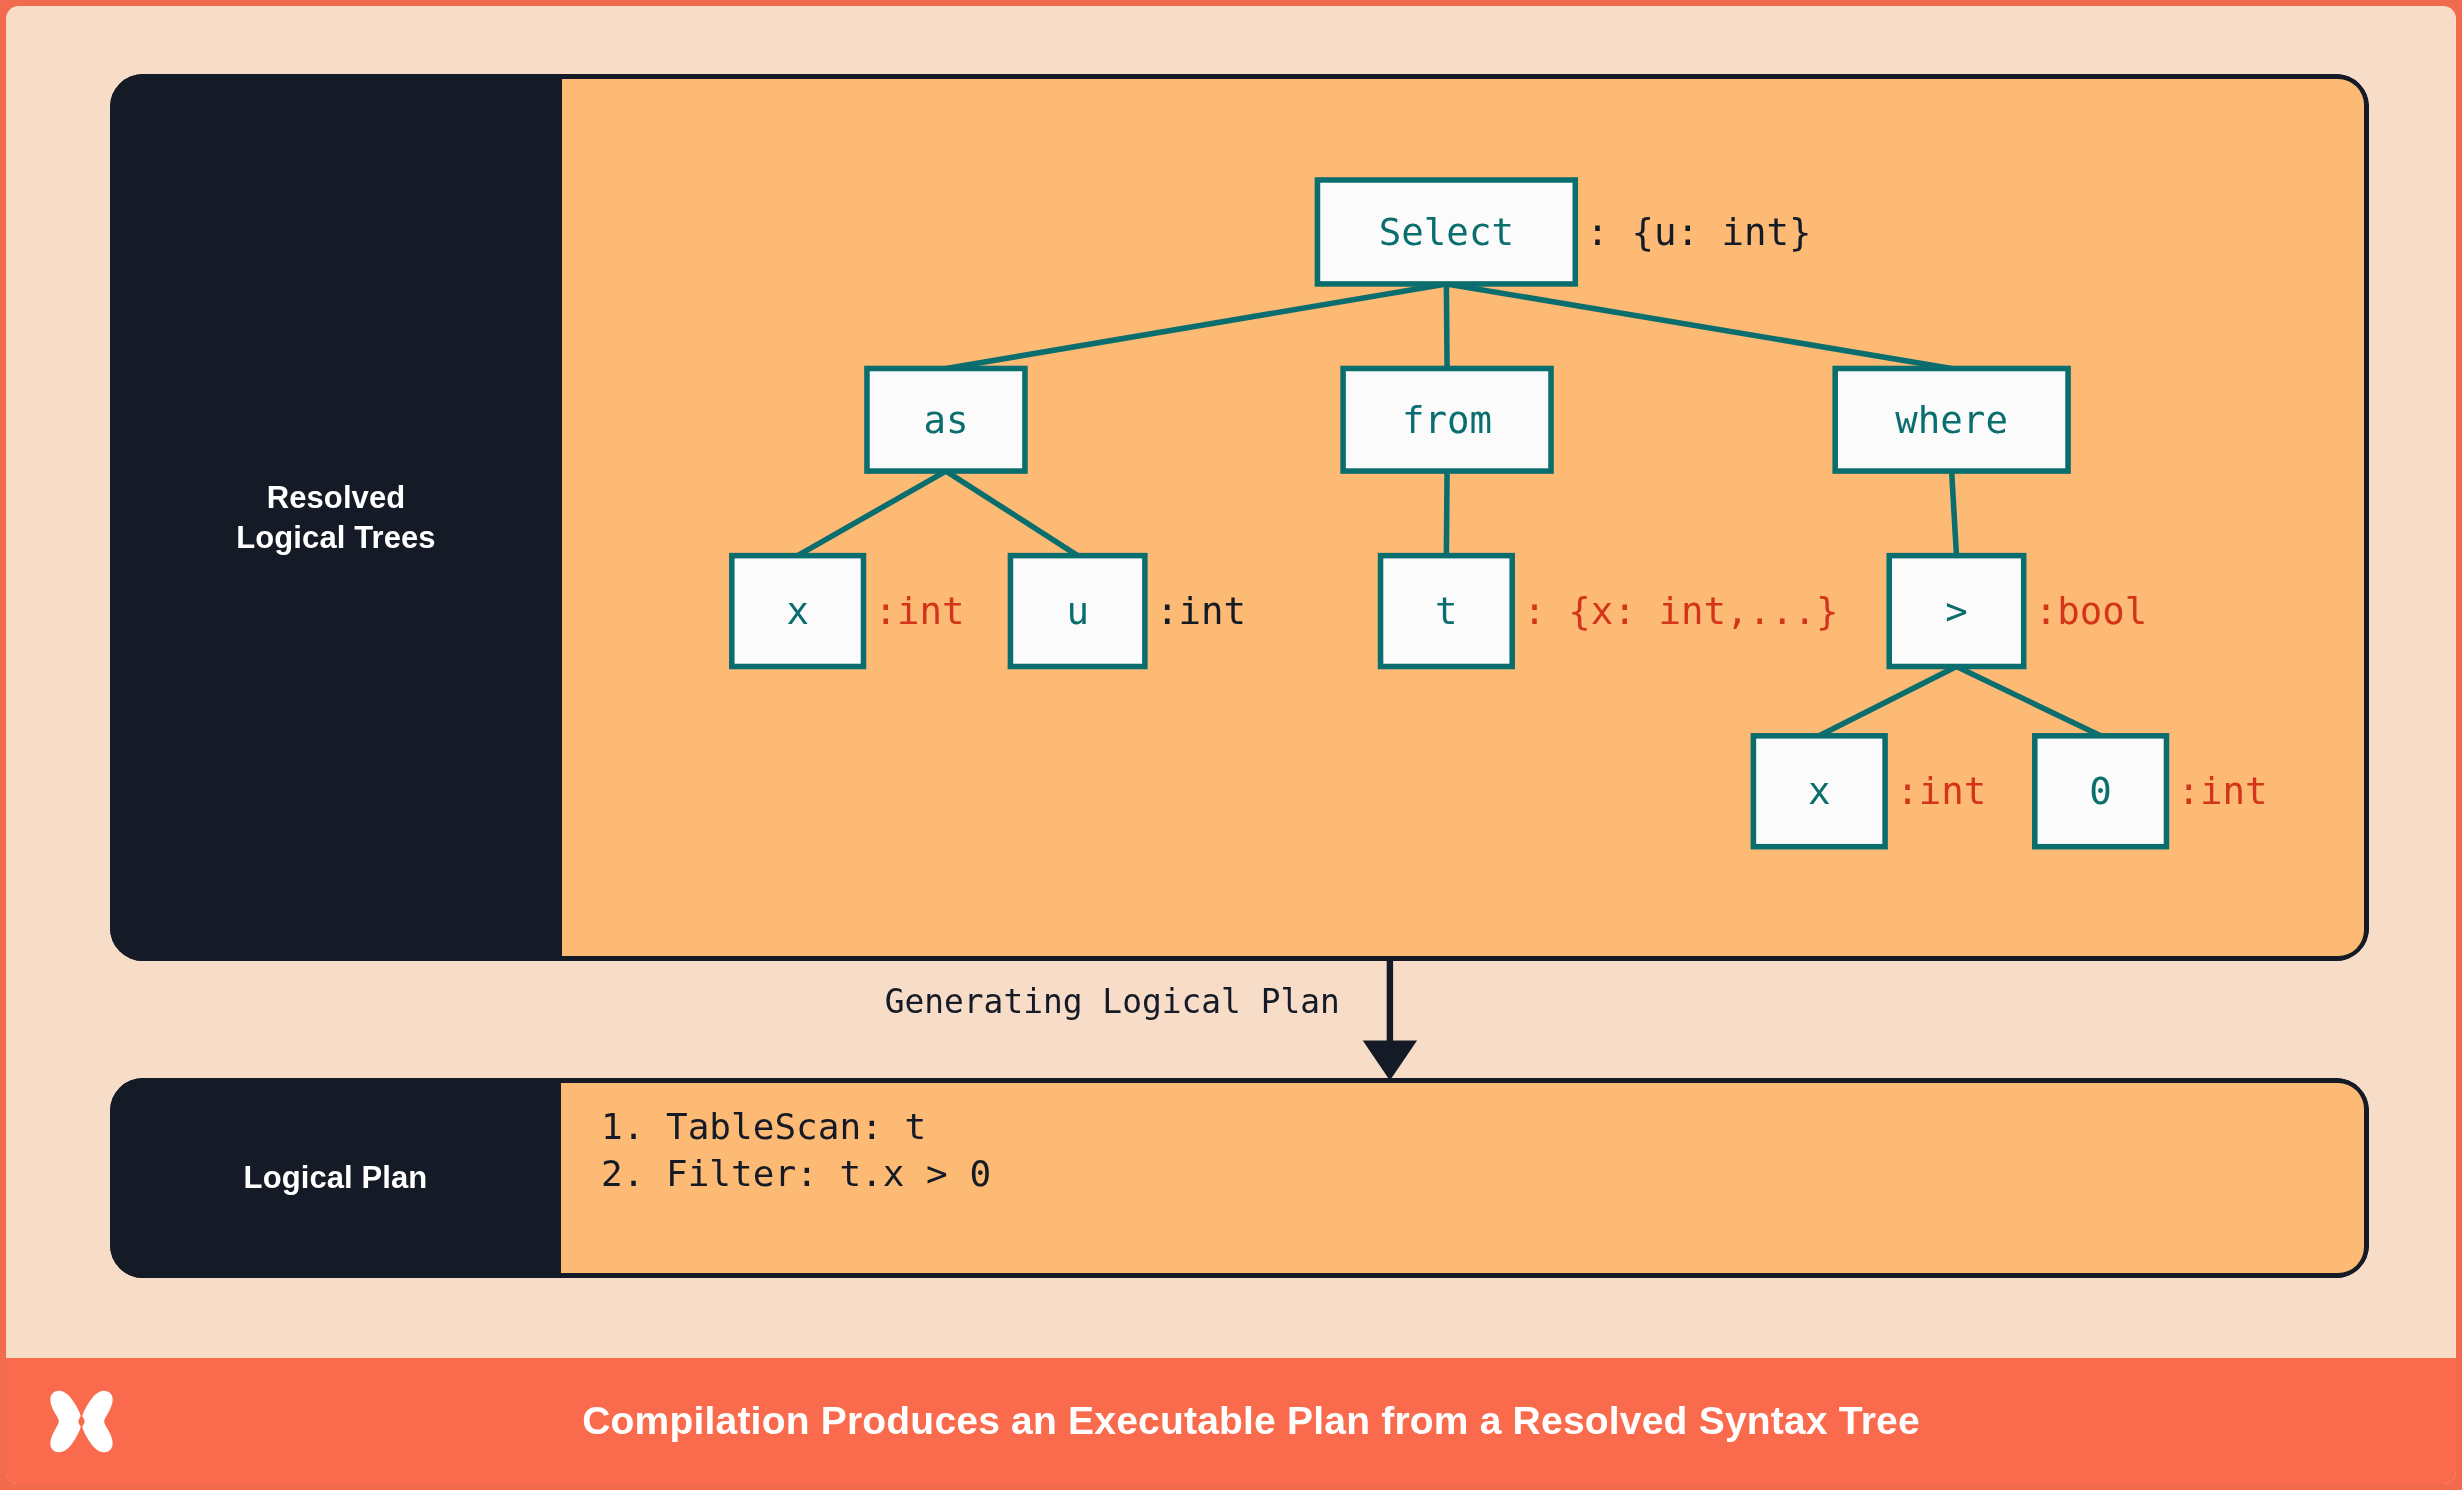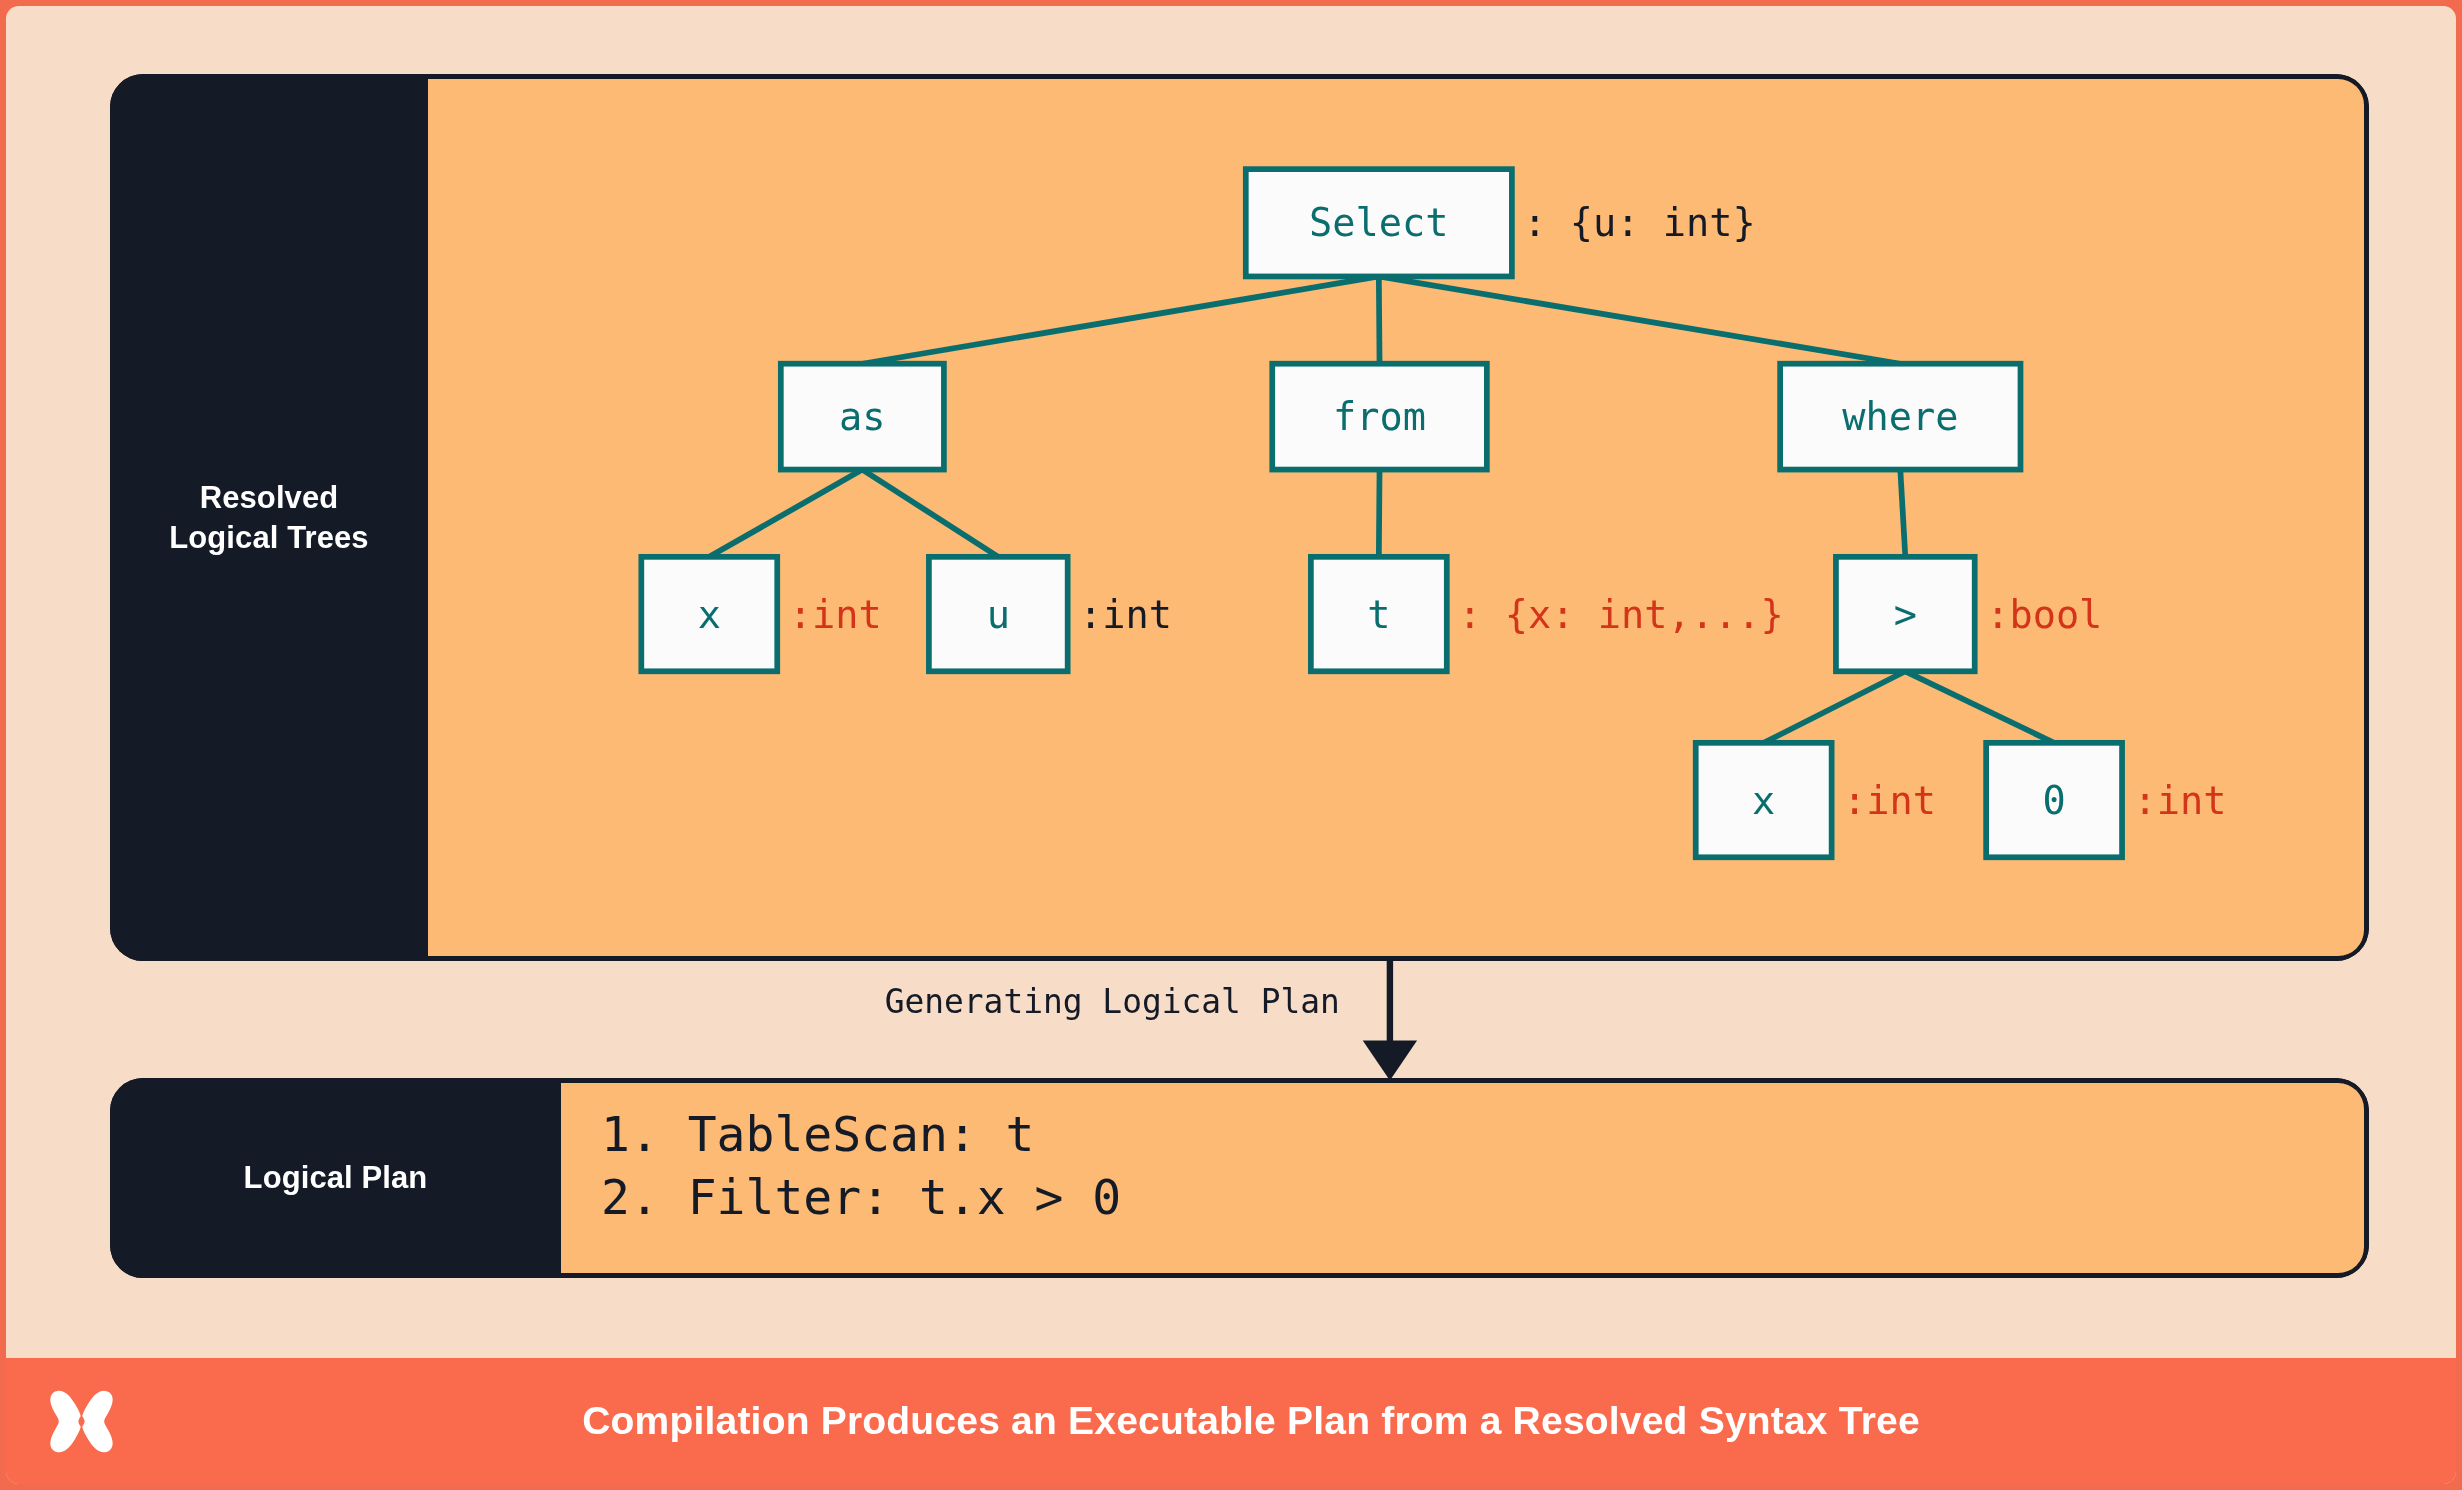--- a/index.html
+++ b/index.html
@@ -43,21 +43,21 @@
     position:relative;
     border:5px solid #141A26;
     border-left:none;
     border-top-right-radius:31px;
     border-bottom-right-radius:31px;
     box-sizing:border-box;
   }
 
   
   #trees-panel{ left:104px; top:68px; width:2259px; height:887px; }
-  #trees-panel .panel-rail{ width:318px; font-size:31px; }
+  #trees-panel .panel-rail{ width:452px; font-size:31px; }
   #trees-svg{ position:absolute; left:0; top:0; width:100%; height:100%; display:block; }
 
   
   .node-rect{ fill:#FBFBFC; stroke:#0B6E6E; stroke-width:8; }
   .node-label{ fill:#0B6E6E; font-family:"DejaVu Sans Mono", monospace; font-size:54px; }
   .edge{ stroke:#0B6E6E; stroke-width:8; fill:none; }
   .ann{ font-family:"DejaVu Sans Mono", monospace; font-size:54px; }
   .ann.red{ fill:#D3341A; }
   .ann.dark{ fill:#141A26; }
 
@@ -73,21 +73,21 @@
 
   
   #plan-panel{ left:104px; top:1072px; width:2259px; height:200px; }
   #plan-panel .panel-rail{ width:451px; font-size:31px; }
   #plan-list{
     position:absolute;left:40px;top:20px;
     margin:0;padding:0;list-style:none;
   }
   #plan-list li{
     font-family:"DejaVu Sans Mono", monospace;
-    font-size:48px; color:#141A26; line-height:1.31;
+    font-size:36px; color:#141A26; line-height:1.31;
     white-space:pre;
   }
 
   
   #footer{
     position:absolute;left:0;bottom:0;width:2462px;height:126px;
     background:#F96B4C;
     display:flex;align-items:center;
   }
   #footer-logo{ margin-left:37px; width:77px;height:77px; flex:0 0 auto; }

